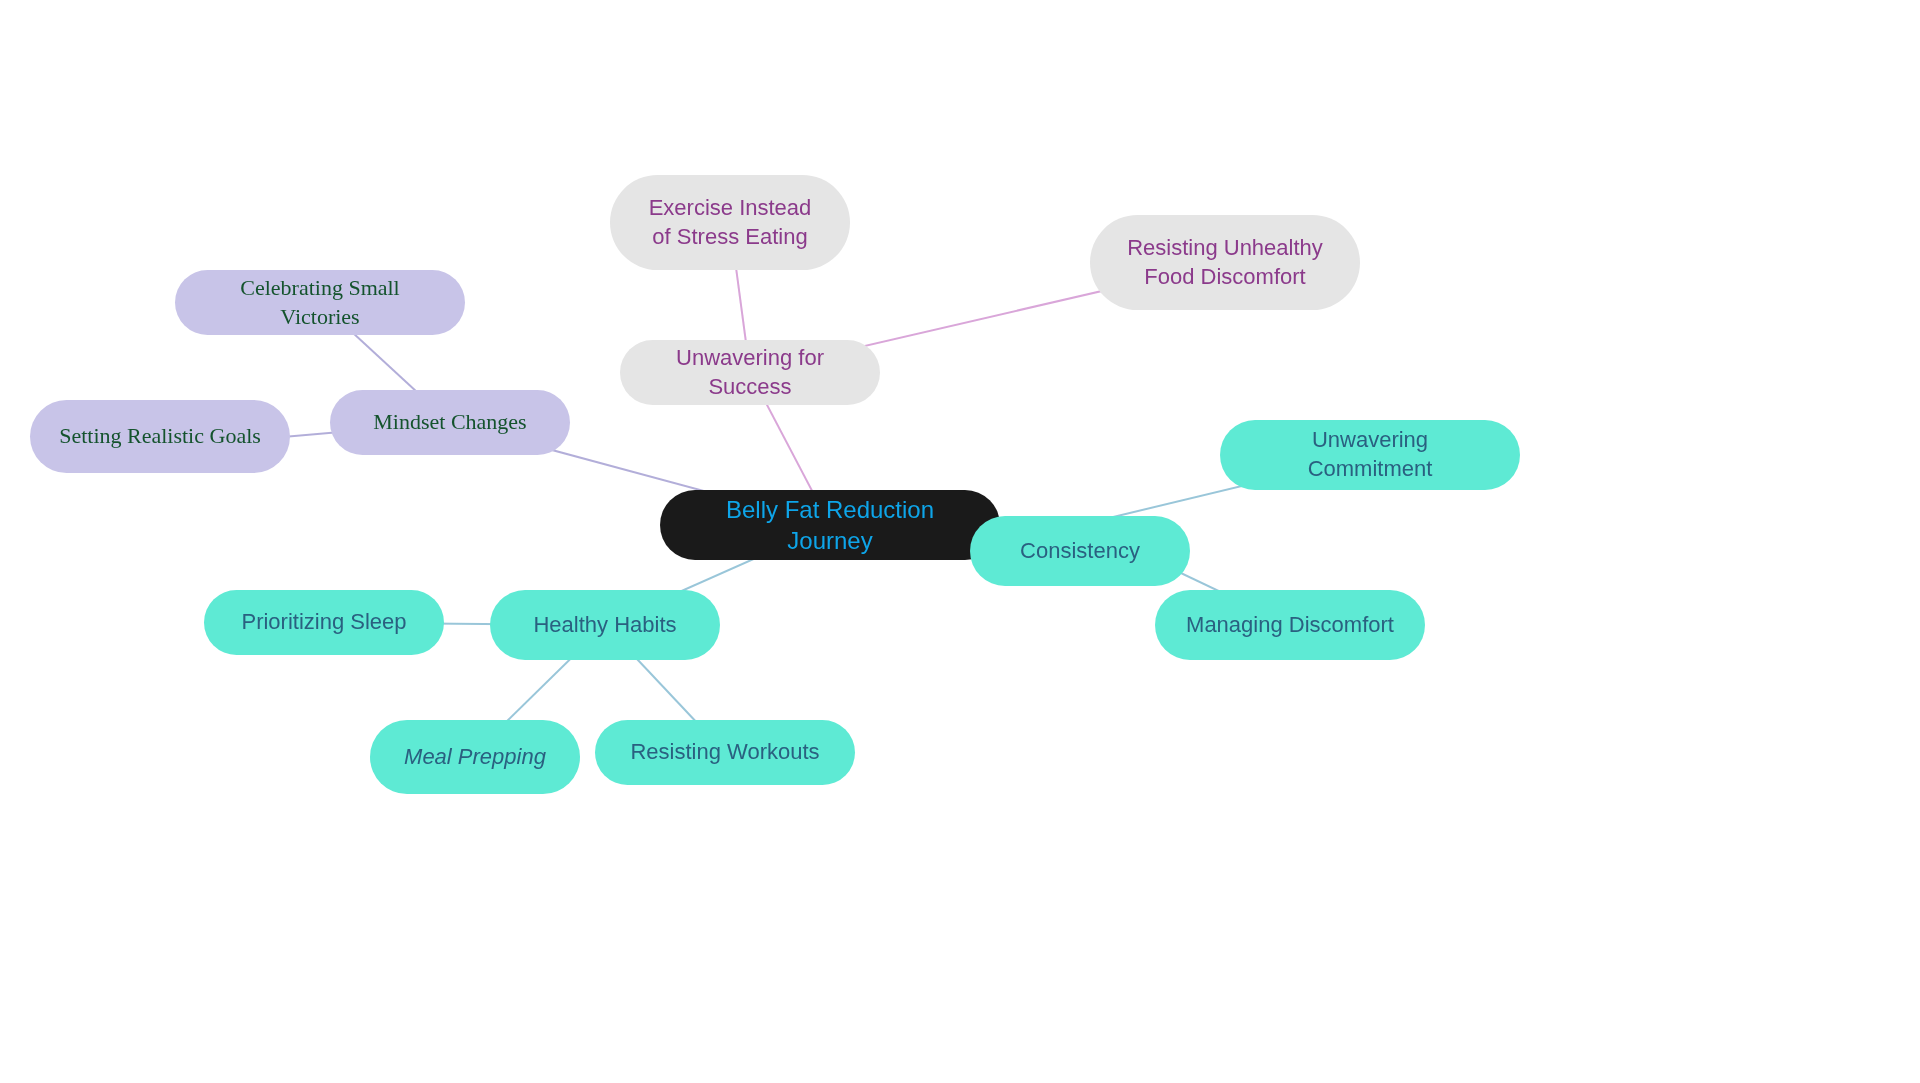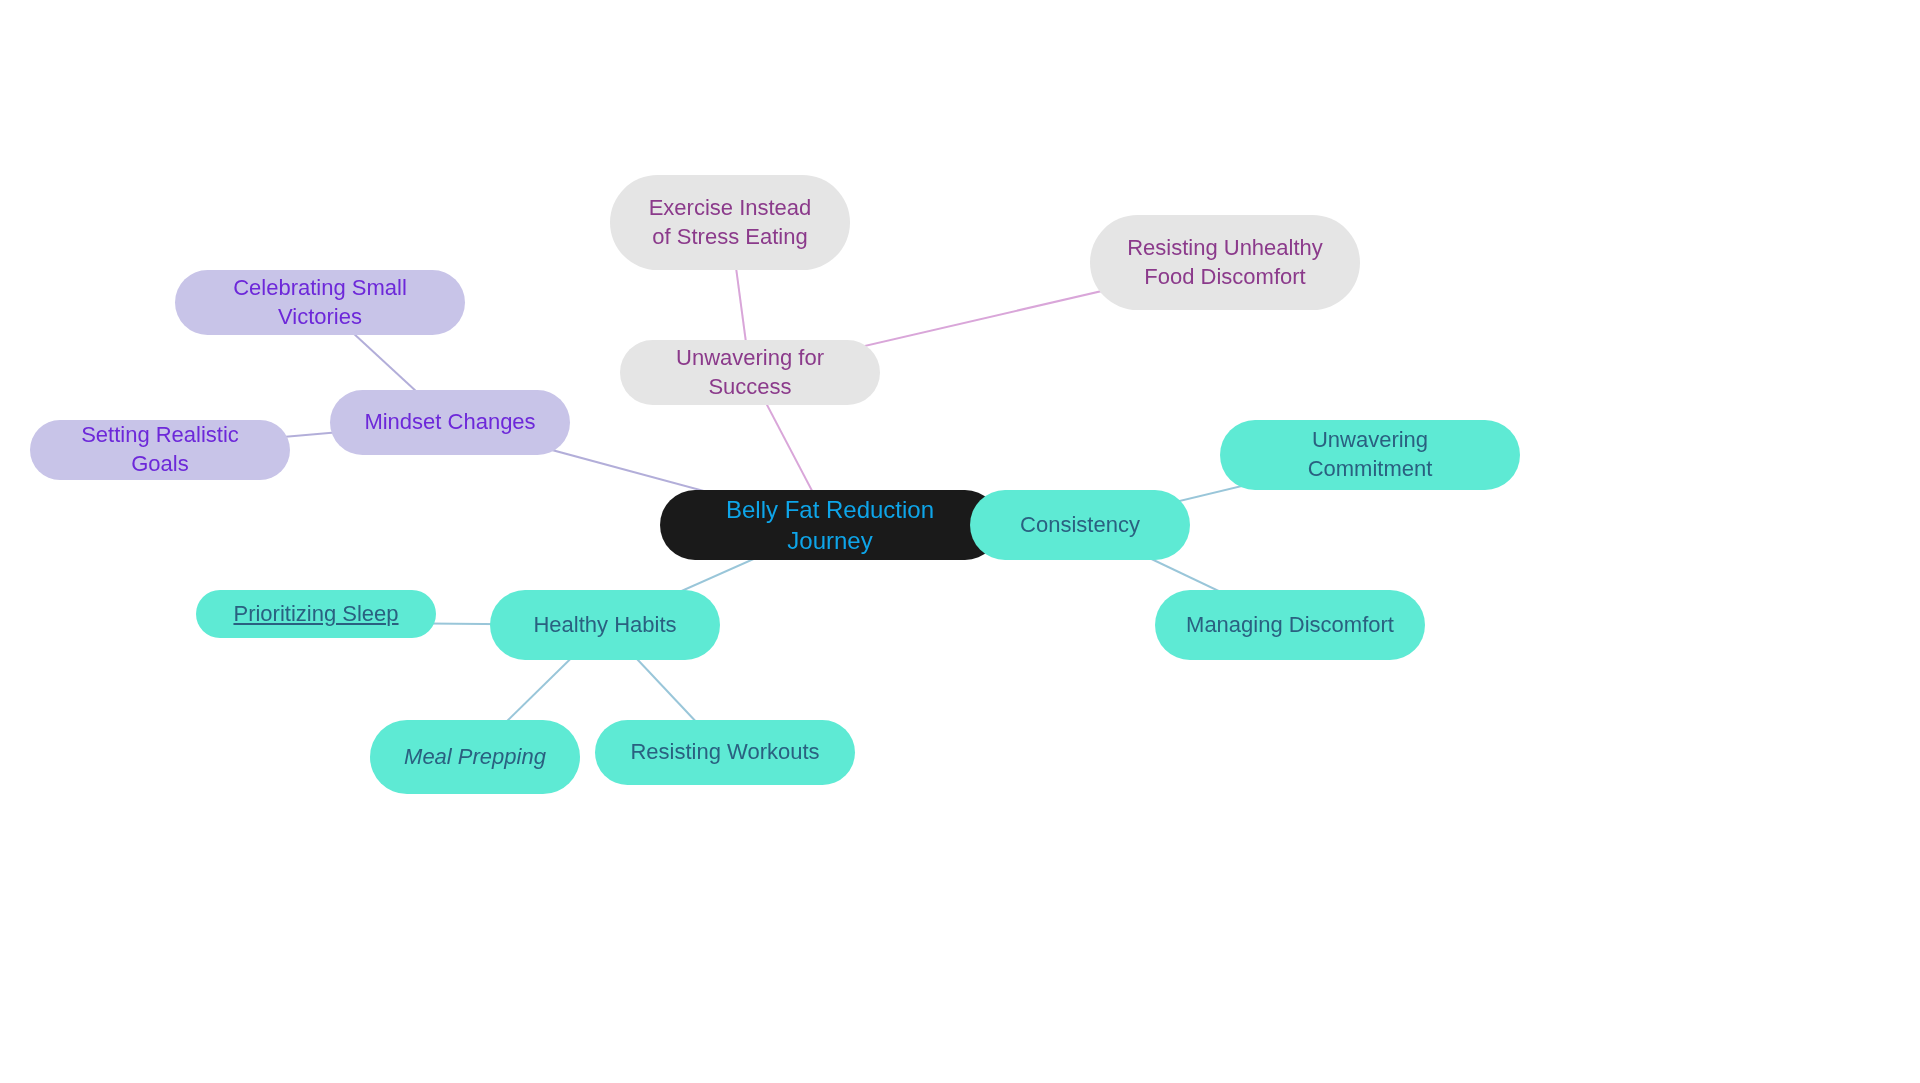--- a/index.html
+++ b/index.html
@@ -33,22 +33,23 @@
     }
     .node-center {
       background: #1a1a1a;
       color: #0ea5e9;
       font-size: 24px;
       font-weight: 500;
       border-radius: 50px;
     }
     .node-purple-light {
       background: #c8c4e8;
-      color: #6d28d9;
+      color: #14532d;
       border-radius: 50px;
+      font-family: Liberation Serif, serif;
     }
     .node-pink-light {
       background: #e5e5e5;
       color: #8b3a8b;
       border-radius: 50px;
     }
     .node-blue-light {
       background: #5eead4;
       color: #2a6080;
       border-radius: 50px;
@@ -79,53 +80,53 @@
 </div>
 
 <div class="node node-purple-light" style="left:330px; top:390px; width:240px; height:65px;">
   <span>Mindset Changes</span>
 </div>
 
 <div class="node node-purple-light" style="left:175px; top:270px; width:290px; height:65px;">
   <span>Celebrating Small Victories</span>
 </div>
 
-<div class="node node-purple-light" style="left:30px; top:420px; width:260px; height:60px;">
+<div class="node node-purple-light" style="left:30px; top:400px; width:260px; height:73px;">
   <span>Setting Realistic Goals</span>
 </div>
 
 <div class="node node-pink-light" style="left:620px; top:340px; width:260px; height:65px;">
   <span>Unwavering for Success</span>
 </div>
 
 <div class="node node-pink-light" style="left:610px; top:175px; width:240px; height:95px;">
   <span>Exercise Instead of Stress Eating</span>
 </div>
 
 <div class="node node-pink-light" style="left:1090px; top:215px; width:270px; height:95px;">
   <span>Resisting Unhealthy Food Discomfort</span>
 </div>
 
-<div class="node node-blue-light" style="left:970px; top:490px; width:220px; height:70px;">
+<div class="node node-blue-light" style="left:970px; top:516px; width:220px; height:70px;">
   <span>Consistency</span>
 </div>
 
 <div class="node node-blue-light" style="left:1220px; top:420px; width:300px; height:70px;">
   <span>Unwavering Commitment</span>
 </div>
 
 <div class="node node-blue-light" style="left:1155px; top:590px; width:270px; height:70px;">
   <span>Managing Discomfort</span>
 </div>
 
 <div class="node node-blue-light" style="left:490px; top:590px; width:230px; height:70px;">
   <span>Healthy Habits</span>
 </div>
 
-<div class="node node-blue-light" style="left:196px; top:590px; width:240px; height:48px;text-decoration:underline;">
+<div class="node node-blue-light" style="left:204px; top:590px; width:240px; height:65px;">
   <span>Prioritizing Sleep</span>
 </div>
 
 <div class="node node-blue-light" style="left:370px; top:720px; width:210px; height:74px;font-style:italic;">
   <span>Meal Prepping</span>
 </div>
 
 <div class="node node-blue-light" style="left:595px; top:720px; width:260px; height:65px;">
   <span>Resisting Workouts</span>
 </div>

